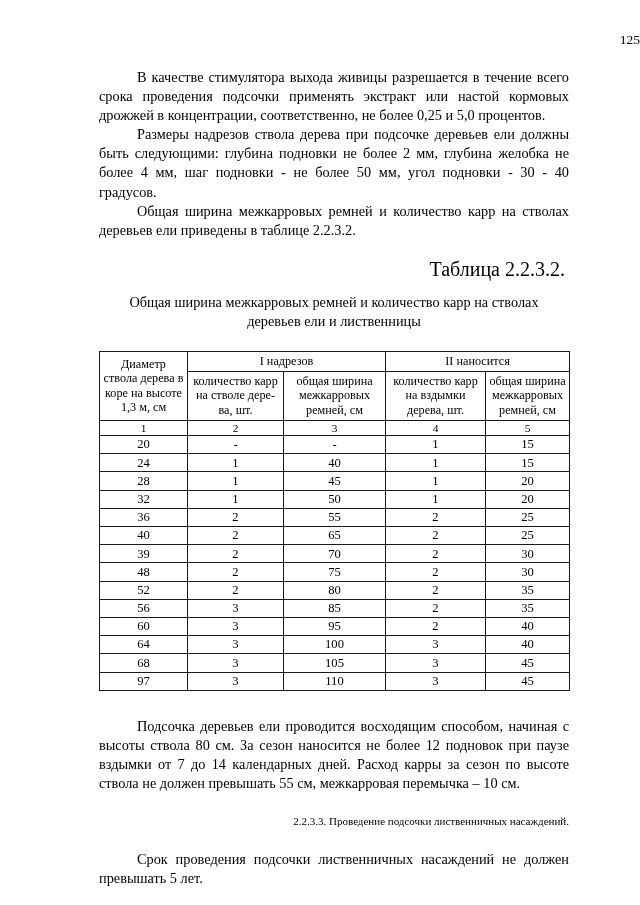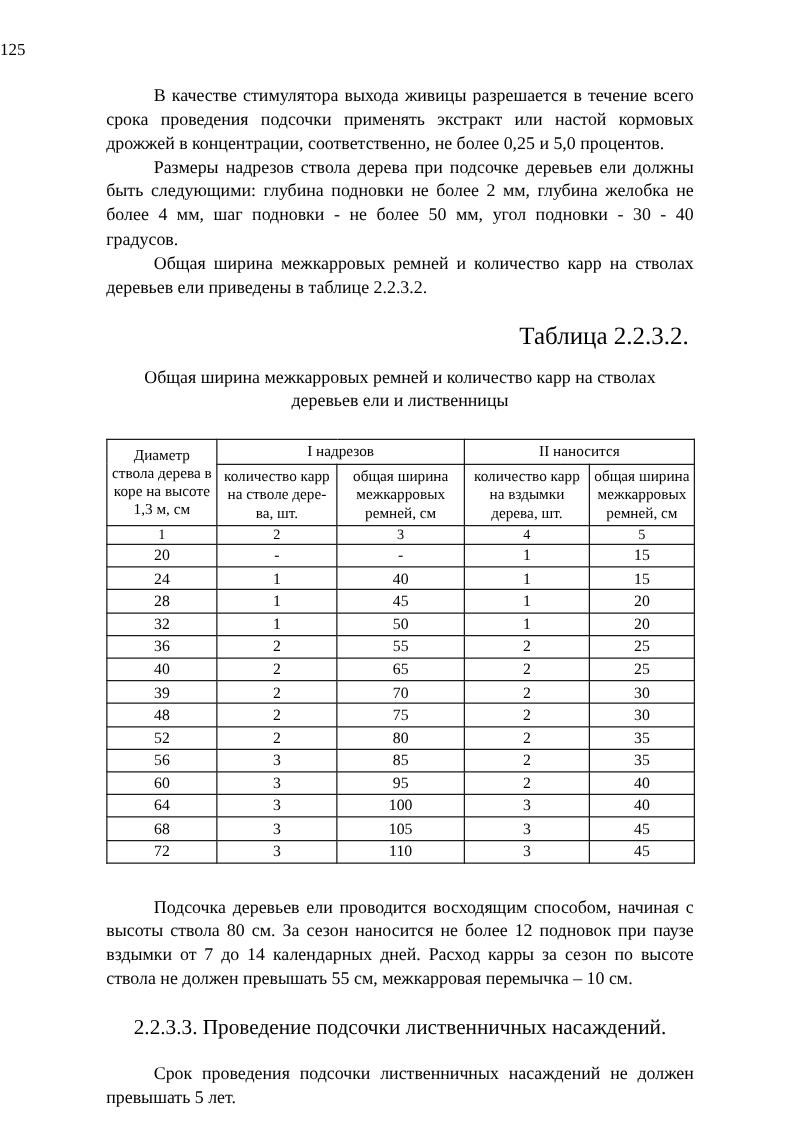--- a/index.html
+++ b/index.html
@@ -22,28 +22,28 @@
     height: 905px;
     background: #ffffff;
     box-sizing: border-box;
     padding: 0;
   }
   .page-number {
     position: absolute;
     top: 33px;
     left: 0;
     width: 640px;
-    text-align: left;
+    text-align: right;
     font-size: 13.5px;
     line-height: 1;
   }
   .content {
     position: absolute;
     top: 68px;
-    left: 85px;
+    left: 99px;
     width: 470px;
   }
   p.body-text {
     margin: 0;
     font-size: 14.3px;
     line-height: 19.1px;
     text-align: justify;
     text-indent: 38px;
     text-justify: inter-word;
     hyphens: none;
@@ -98,23 +98,23 @@
   col.c1 { width: 88px; }
   col.c2 { width: 96px; }
   col.c3 { width: 102px; }
   col.c4 { width: 100px; }
   col.c5 { width: 84px; }
   .tbl-wrap {
     margin-top: 0;
   }
   .section-heading {
     margin: 0;
-    font-size: 17px;
-    line-height: 19.1px;
-    text-align: center;
+    font-size: 11px;
+    line-height: 19.1px;
+    text-align: right;
   }
   .spacer-sm { height: 14px; }
   .spacer-md { height: 20px; }
   .spacer-lg { height: 26px; }
 </style>
 </head>
 <body>
 
 <div class="page">
 
@@ -253,21 +253,21 @@
             <td class="num">40</td>
           </tr>
           <tr>
             <td class="num">68</td>
             <td class="num">3</td>
             <td class="num">105</td>
             <td class="num">3</td>
             <td class="num">45</td>
           </tr>
           <tr>
-            <td class="num">72</td>
+            <td class="num">97</td>
             <td class="num">3</td>
             <td class="num">110</td>
             <td class="num">3</td>
             <td class="num">45</td>
           </tr>
         </tbody>
       </table>
     </div>
 
     <div class="spacer-lg"></div>

